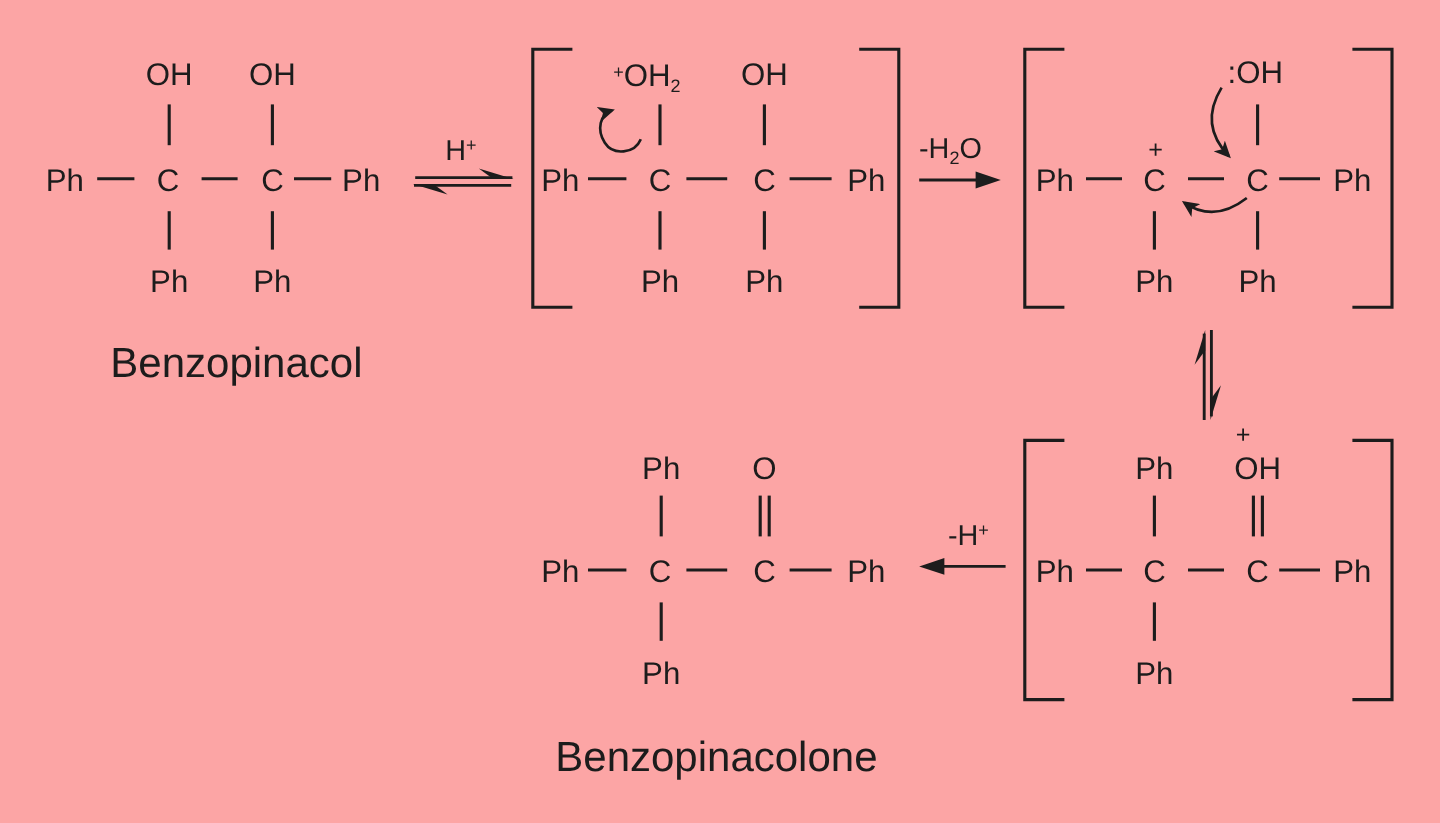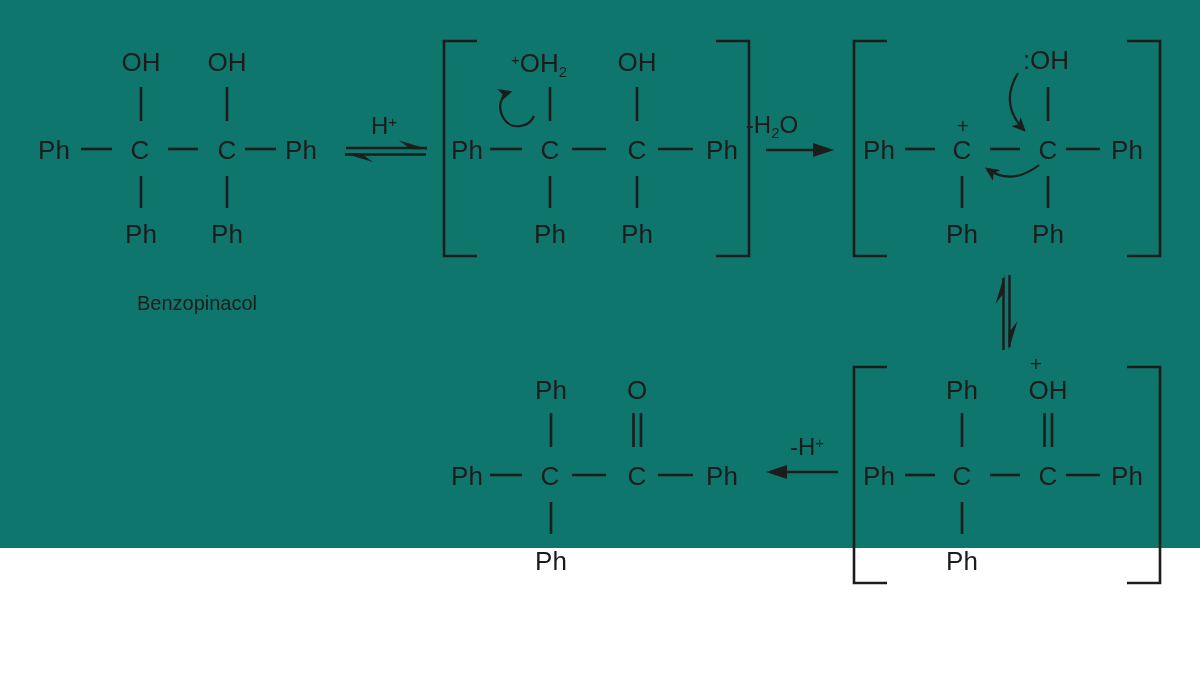--- a/index.html
+++ b/index.html
@@ -1,24 +1,24 @@
 <!DOCTYPE html>
 <html><head>
 <meta charset="utf-8">
 <style>
   html,body{margin:0;padding:0;background:#ffffff;}
   body{width:1200px;height:686px;position:relative;overflow:hidden;
        font-family:"Liberation Sans",sans-serif;color:#1c1c1c;}
-  .scheme{position:absolute;left:0;top:0;width:1200px;height:548px;background:#0f766e;}
+  .scheme{position:absolute;left:0;top:0;width:1200px;height:686px;background:#fca5a5;}
   .scheme svg{position:absolute;left:0;top:0;}
   .atom,.molname,.charge,.arrowlbl{
     position:absolute;transform:translate(-50%,-50%);
     line-height:1;white-space:nowrap;color:#1c1c1c;}
   .atom{font-size:26px;}
-  .molname{font-size:20px;}
+  .molname{font-size:35px;}
   .charge{font-size:21px;font-weight:400;}
   .arrowlbl{font-size:24px;}
   .atom sup,.arrowlbl sup{font-size:15px;line-height:0;position:relative;top:-0.48em;vertical-align:baseline;}
   .atom sub,.arrowlbl sub{font-size:15px;line-height:0;position:relative;top:0.32em;vertical-align:baseline;}
 </style>
 </head>
 <body>
 
 <div class="scheme">
 
@@ -116,21 +116,21 @@
   <div class="atom" style="left:227px;top:62px">OH</div>
   <div class="atom" style="left:54px;top:150px">Ph</div>
   <div class="atom" style="left:140px;top:150px">C</div>
   <div class="atom" style="left:227px;top:150px">C</div>
   <div class="atom" style="left:301px;top:150px">Ph</div>
   <div class="atom" style="left:141px;top:234px">Ph</div>
   <div class="atom" style="left:227px;top:234px">Ph</div>
   <div class="molname" style="left:197px;top:303px">Benzopinacol</div>
 
   <div class="arrowlbl" style="left:384px;top:126px"><span>H</span><sup>+</sup></div>
-  <div class="arrowlbl" style="left:772px;top:125px"><span>-H</span><sub>2</sub><span>O</span></div>
+  <div class="arrowlbl" style="left:792px;top:125px"><span>-H</span><sub>2</sub><span>O</span></div>
   <div class="arrowlbl" style="left:807px;top:447px"><span>-H</span><sup>+</sup></div>
 
   <div class="atom" style="left:539px;top:63px"><sup>+</sup><span>OH</span><sub>2</sub></div>
   <div class="atom" style="left:637px;top:62px">OH</div>
   <div class="atom" style="left:467px;top:150px">Ph</div>
   <div class="atom" style="left:550px;top:150px">C</div>
   <div class="atom" style="left:637px;top:150px">C</div>
   <div class="atom" style="left:722px;top:150px">Ph</div>
   <div class="atom" style="left:550px;top:234px">Ph</div>
   <div class="atom" style="left:637px;top:234px">Ph</div>
@@ -153,14 +153,15 @@
   <div class="atom" style="left:1127px;top:476px">Ph</div>
   <div class="atom" style="left:962px;top:561px">Ph</div>
 
   <div class="atom" style="left:551px;top:390px">Ph</div>
   <div class="atom" style="left:637px;top:390px">O</div>
   <div class="atom" style="left:467px;top:476px">Ph</div>
   <div class="atom" style="left:550px;top:476px">C</div>
   <div class="atom" style="left:637px;top:476px">C</div>
   <div class="atom" style="left:722px;top:476px">Ph</div>
   <div class="atom" style="left:551px;top:561px">Ph</div>
+  <div class="molname" style="left:597px;top:631px">Benzopinacolone</div>
 
 </div>
 
 </body></html>

